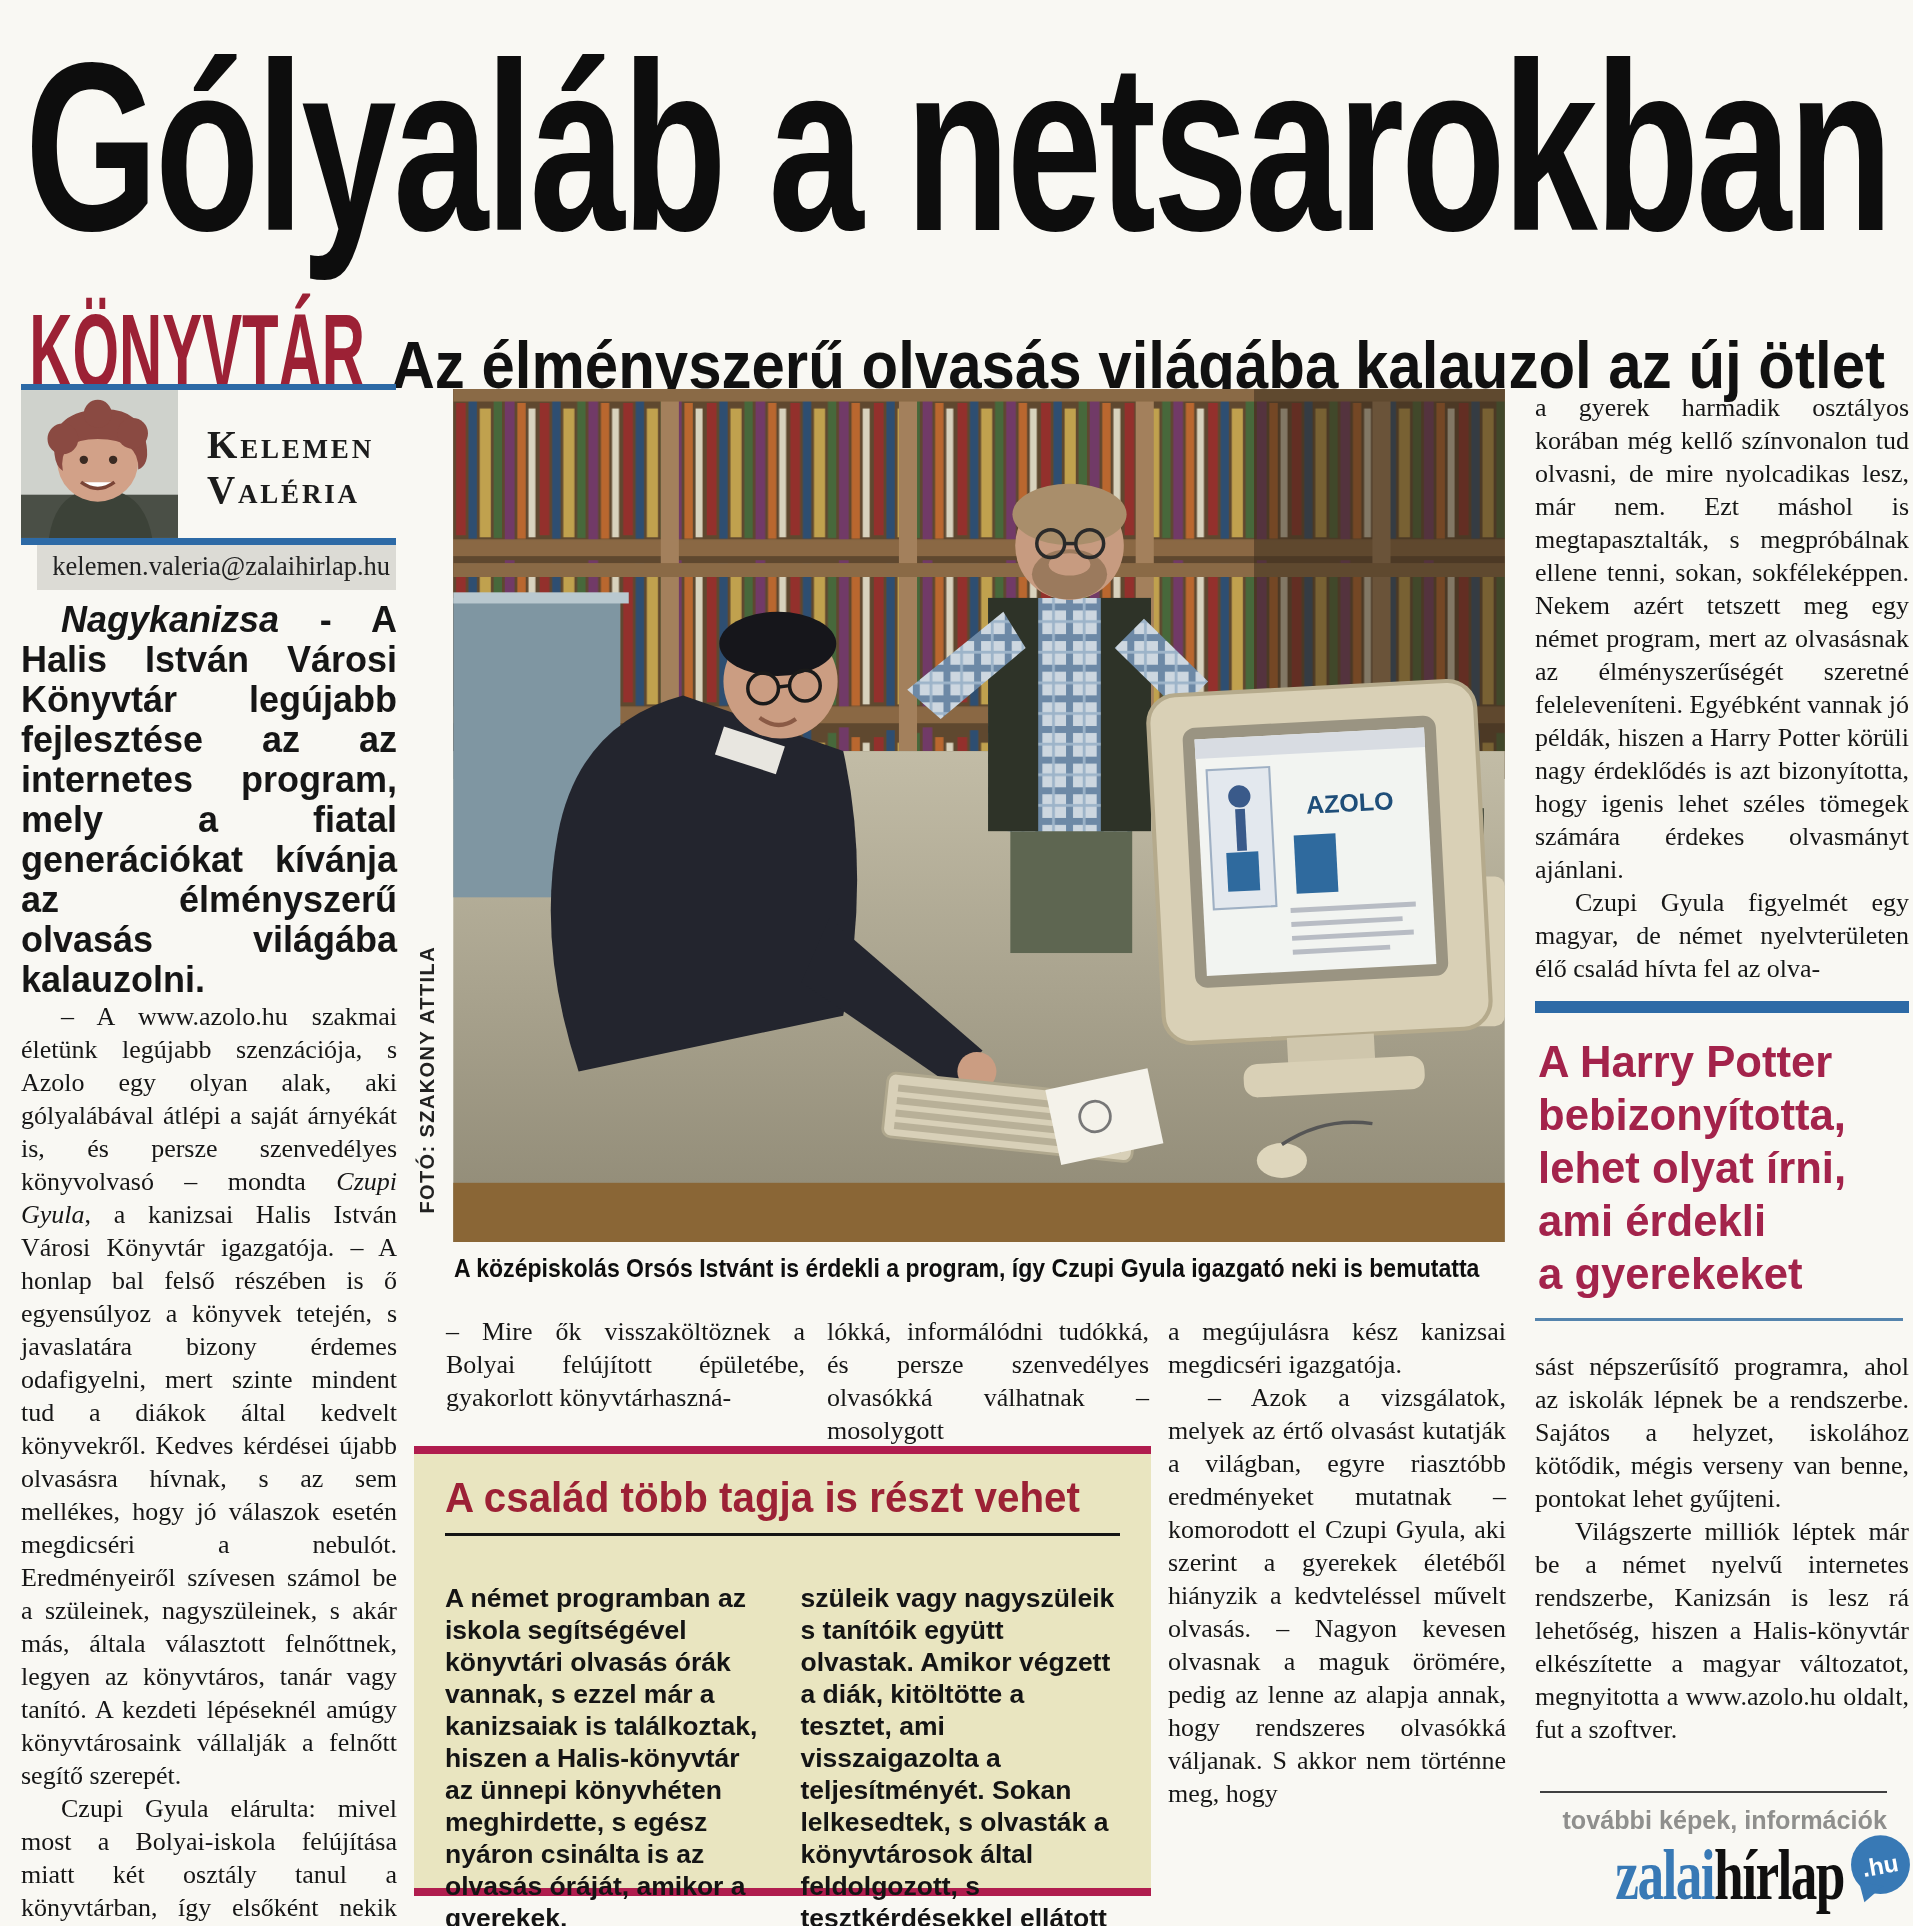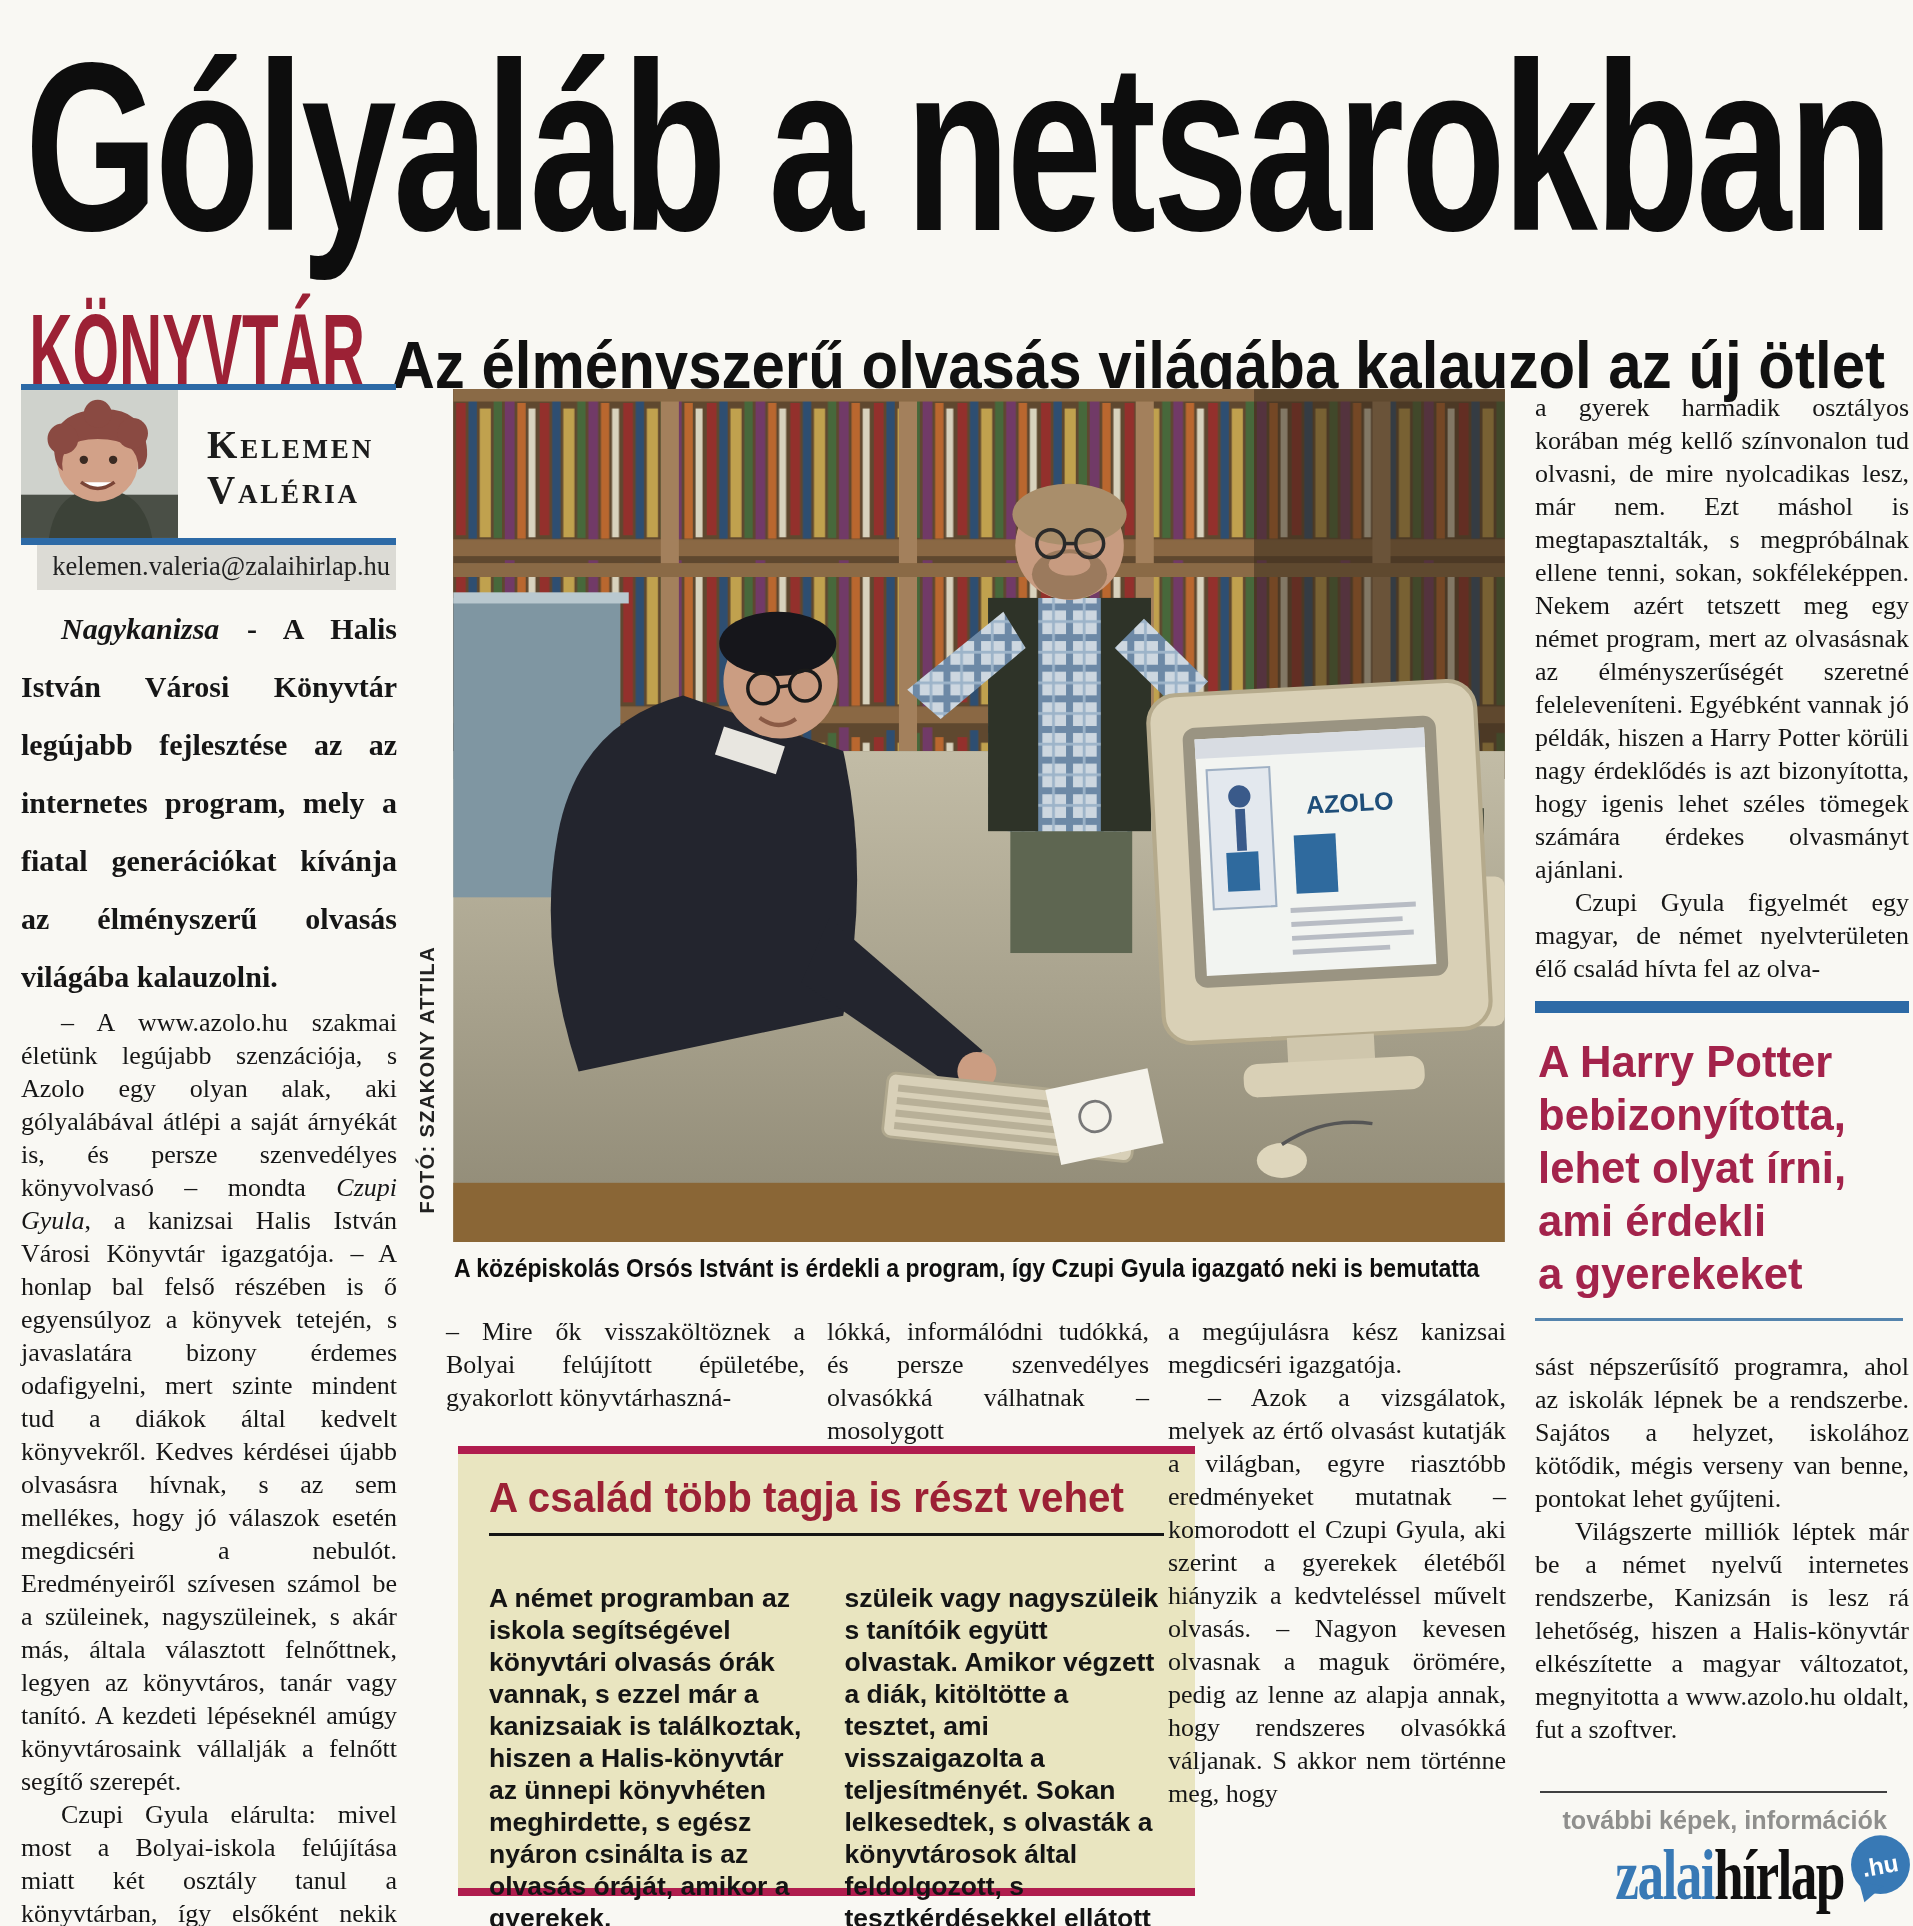--- a/index.html
+++ b/index.html
@@ -16,32 +16,32 @@
   
   .rule-blue{background:var(--blue);height:6.3px;}
   .author-main{display:flex;height:148px;font-weight:bold;}
   .author-name{font-variant:small-caps;font-size:39px;line-height:45px;letter-spacing:2.8px;
                color:#1c1c1c;padding-left:29px;margin-top:32px;}
   .email-bar{background:#dcdbd5;font-size:26.5px;color:#222;margin-left:16px;padding:6.3px 0 7.7px 15.3px;}
   
   .serif-body{font-size:26px;line-height:33px;text-align:justify;}
   .serif-body p{margin:0;text-indent:40px;}
   .serif-body p.noindent{text-indent:0;}
-  .lead{font-family:Liberation Serif, serif;font-weight:700;font-size:30px;line-height:58px;
+  .lead{font-family:Liberation Sans, sans-serif;font-weight:700;font-size:36px;line-height:40px;
         text-align:justify;margin:0 0 21px 0;text-indent:40px;}
   .lead .loc{font-style:italic;}
   em.iname{font-style:italic;}
   
   .credit{writing-mode:vertical-rl;transform:rotate(180deg);font-family:"Liberation Sans",sans-serif;
           font-size:20px;font-weight:700;letter-spacing:1.4px;color:#222;}
   .caption{font-family:"Liberation Sans",sans-serif;font-weight:700;font-size:26.5px;white-space:nowrap;
            transform:scaleX(.87);transform-origin:left;color:#0e0e0e;}
   
   .box{box-sizing:border-box;background:var(--box_bg);border-top:8.4px solid var(--box_border);
-       border-bottom:8.4px solid var(--box_border);padding:19.5px 31px;margin-left:44px;}
+       border-bottom:8.4px solid var(--box_border);padding:19.5px 31px;}
   .box-title{font-family:"Liberation Sans",sans-serif;font-weight:700;font-size:42px;color:var(--accent_red);
              white-space:nowrap;transform:scaleX(.96);transform-origin:left;}
   .box-rule{border:0;border-top:3.5px solid #141414;margin:11px 0 0 0;}
   .box-cols{display:flex;gap:36px;margin-top:46px;font-family:"Liberation Sans",sans-serif;
             font-weight:600;font-size:26.5px;line-height:32px;color:#141414;}
   .box-cols p{margin:0;flex:1;}
   
   .bar-thick{background:var(--blue);height:12px;}
   .bar-thin{background:var(--blue_light);height:2.8px;}
   .pull{font-family:"Liberation Sans",sans-serif;font-weight:700;font-size:45px;line-height:53px;

